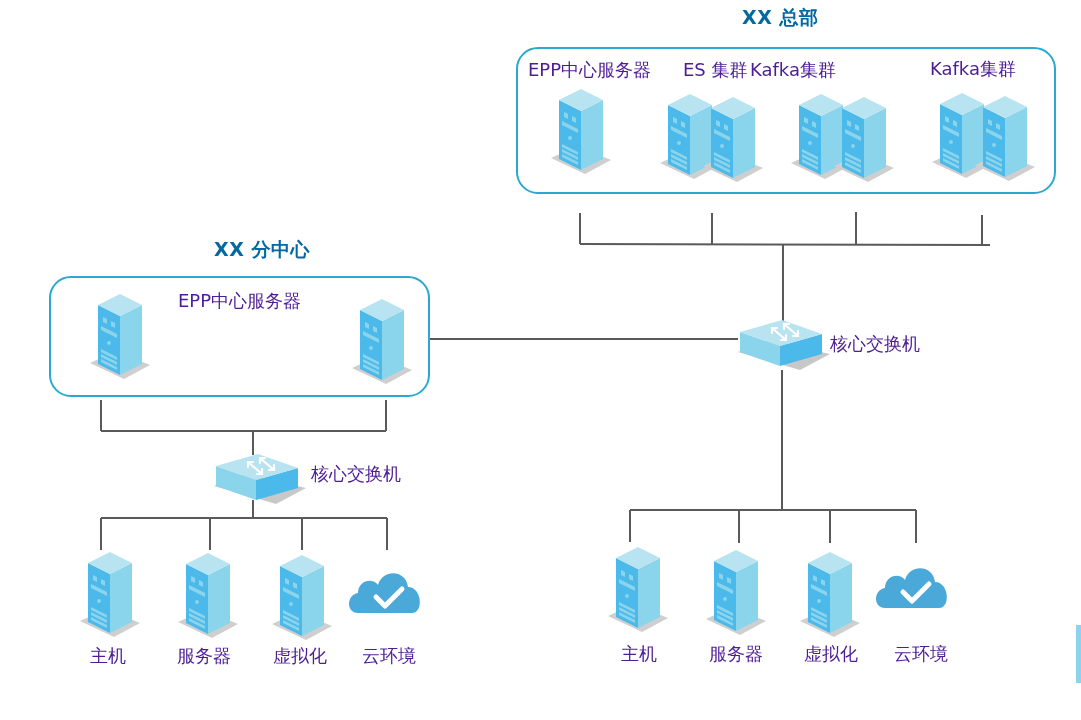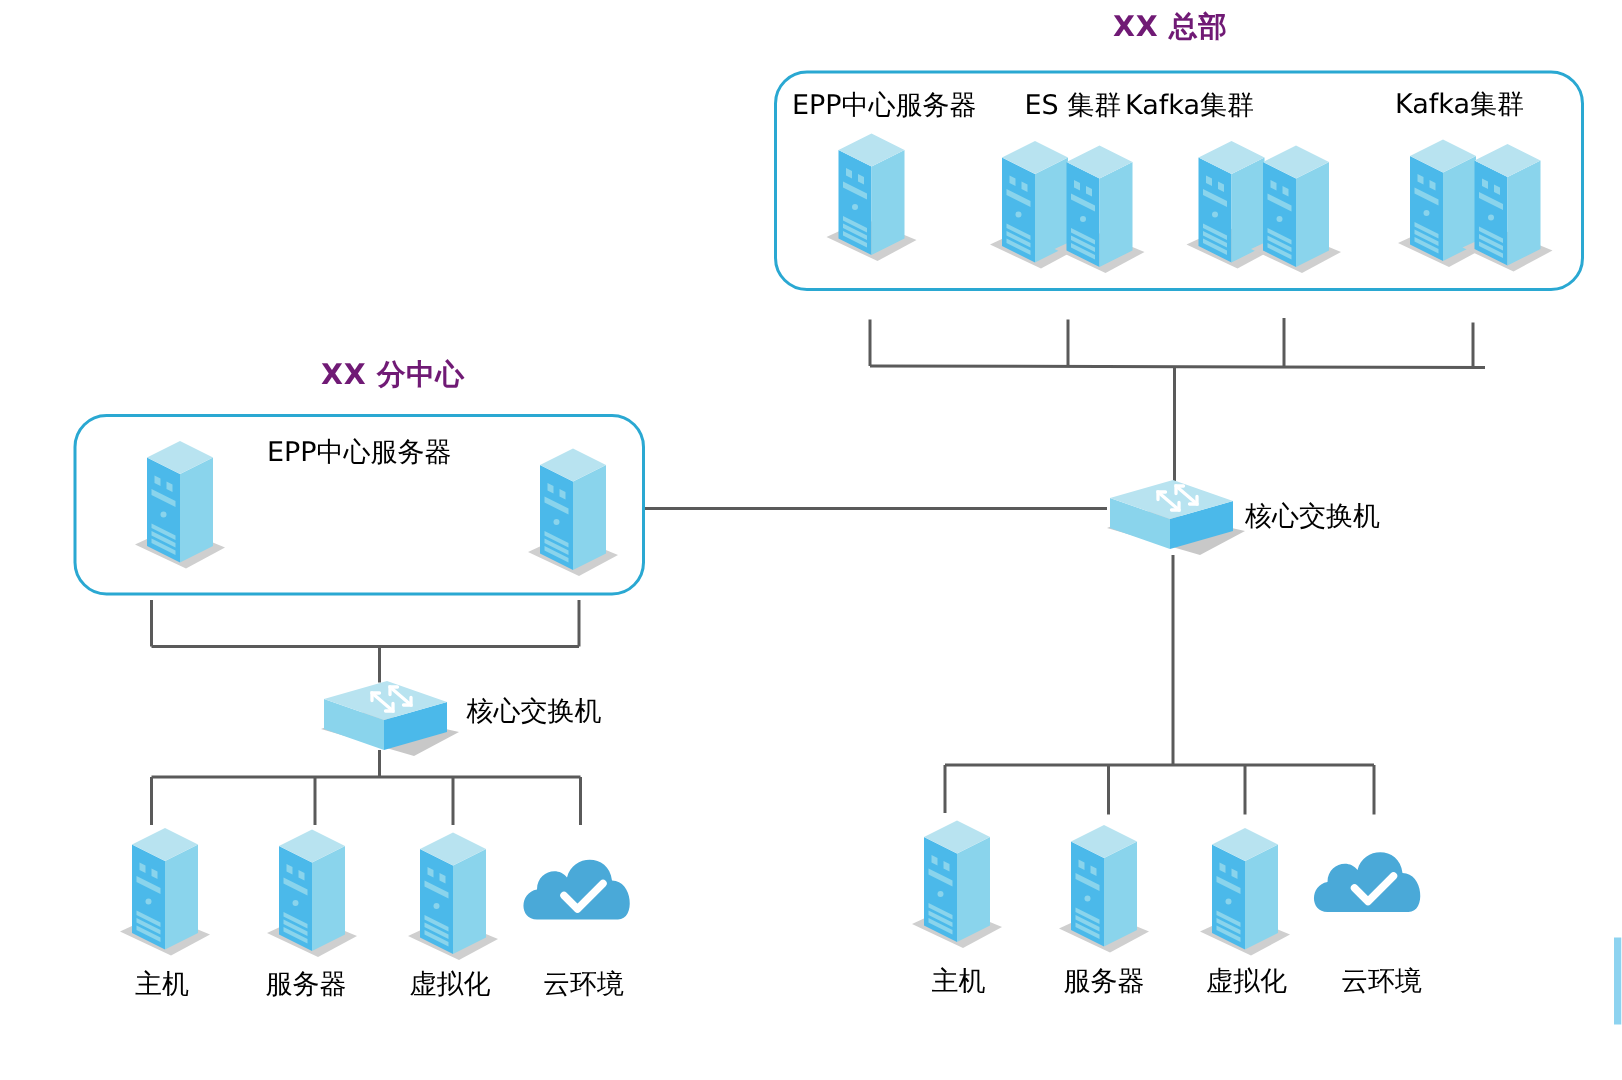--- a/index.html
+++ b/index.html
@@ -1,21 +1,21 @@
 <!DOCTYPE html>
 <html><head>
 <meta charset="utf-8">
 <style>
   html, body { margin: 0; padding: 0; background: #ffffff; }
   body { width: 1081px; height: 720px; position: relative; overflow: hidden;
          font-family: "DejaVu Sans", "Liberation Sans", sans-serif; color: #4a4a4a; }
   #canvas { position: absolute; left: 0; top: 0; width: 1081px; height: 720px; }
-  .title { position: absolute; font-weight: bold; color: #701a75; font-size: 19px; letter-spacing: 0.5px; white-space: nowrap; }
+  .title { position: absolute; font-weight: bold; color: #0369a1; font-size: 19px; letter-spacing: 0.5px; white-space: nowrap; }
   .group-box { position: absolute; border: 2.5px solid #2aa8d2; border-radius: 22px; box-sizing: border-box; background: transparent; }
-  .lbl { position: absolute; font-size: 18px; color: #000000; white-space: nowrap; }
+  .lbl { position: absolute; font-size: 18px; color: #4c1d95; white-space: nowrap; }
   .side-bar { position: absolute; left: 1076px; top: 625px; width: 5px; height: 58px; background: #8dd3f0; }
 </style>
 </head>
 <body>
 
 <svg id="canvas" width="1081" height="720" viewBox="0 0 1081 720" xmlns="http://www.w3.org/2000/svg">
   <defs>
     <g id="server">
 
       <polygon points="-30,28 4,44 30,30 -4,16" fill="#cfcfcf"></polygon>

